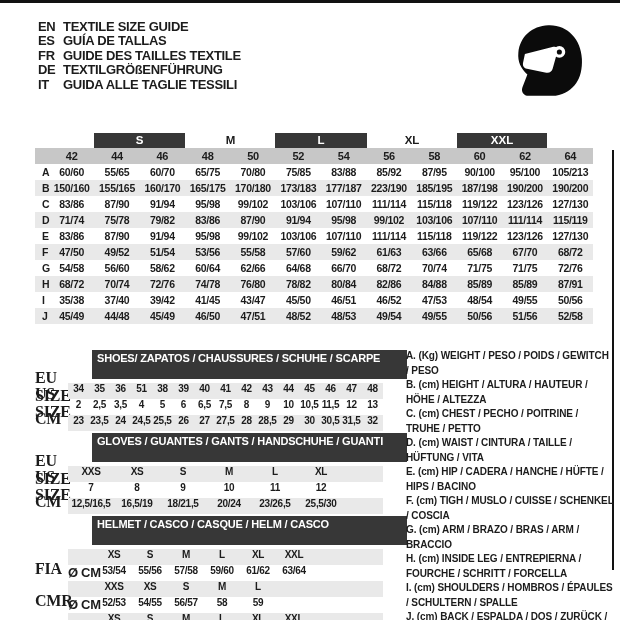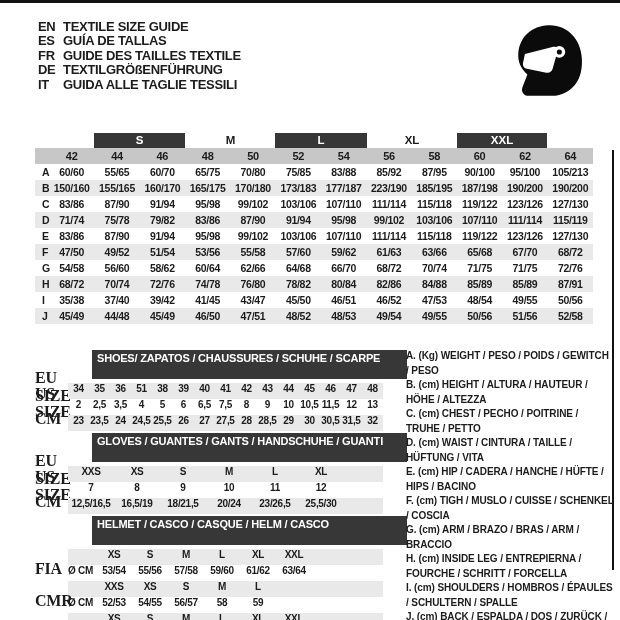--- a/index.html
+++ b/index.html
@@ -38,21 +38,21 @@
   
   .bottom{position:absolute;left:35px;top:350px;width:372px;}
   .sec-header{margin-left:57px;width:315px;height:29px;background:#373737;color:#fff;
     font-size:11px;line-height:16px;padding-left:5px;box-sizing:border-box;white-space:nowrap;letter-spacing:-0.2px;}
   .srow{display:flex;height:16px;align-items:center;}
   .srow-label{width:33px;font-size:16px;letter-spacing:-0.2px;font-family:Liberation Serif, serif;}
   .srow-vals{width:315px;display:flex;height:16px;box-sizing:border-box;margin-top:7px;}
   .srow-vals.shaded{background:#e9e9e9;}
   .scell{flex:1;text-align:center;font-size:10px;letter-spacing:-0.3px;white-space:nowrap;}
   .gcell{width:46px;text-align:center;font-size:10px;letter-spacing:-0.3px;white-space:nowrap;}
-  .hprefix{width:28px;font-size:10px;white-space:nowrap;letter-spacing:-0.3px;}
+  .hprefix{width:28px;font-size:13px;white-space:nowrap;letter-spacing:-0.3px;}
   .hcell{width:36px;text-align:center;font-size:10px;letter-spacing:-0.3px;white-space:nowrap;}
   .sec-gap{height:6px;}
 
   
   .legend{position:absolute;left:406px;top:349px;width:208px;}
   .legend-item{font-size:10px;line-height:14.5px;letter-spacing:-0.1px;}
 </style>
 </head>
 <body>
 

